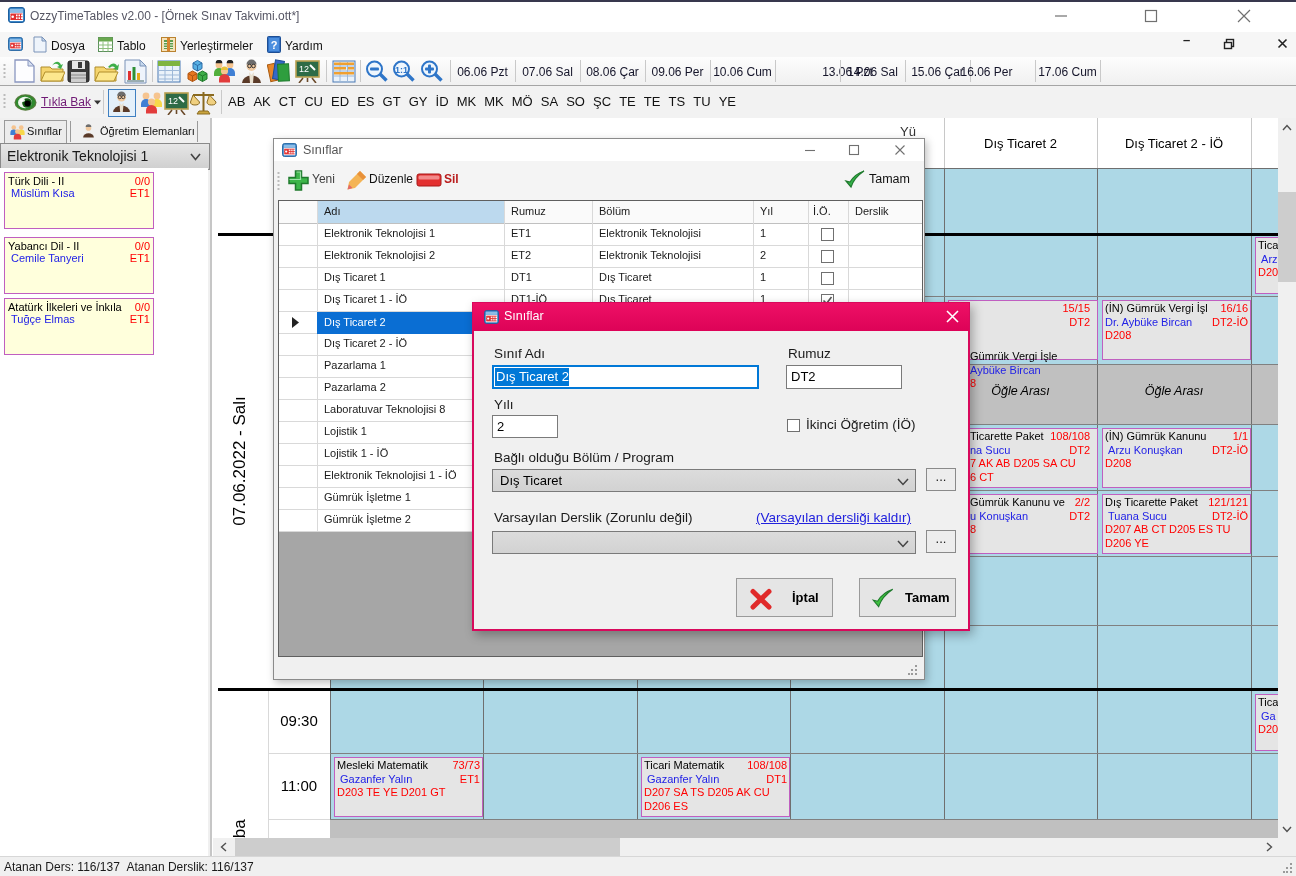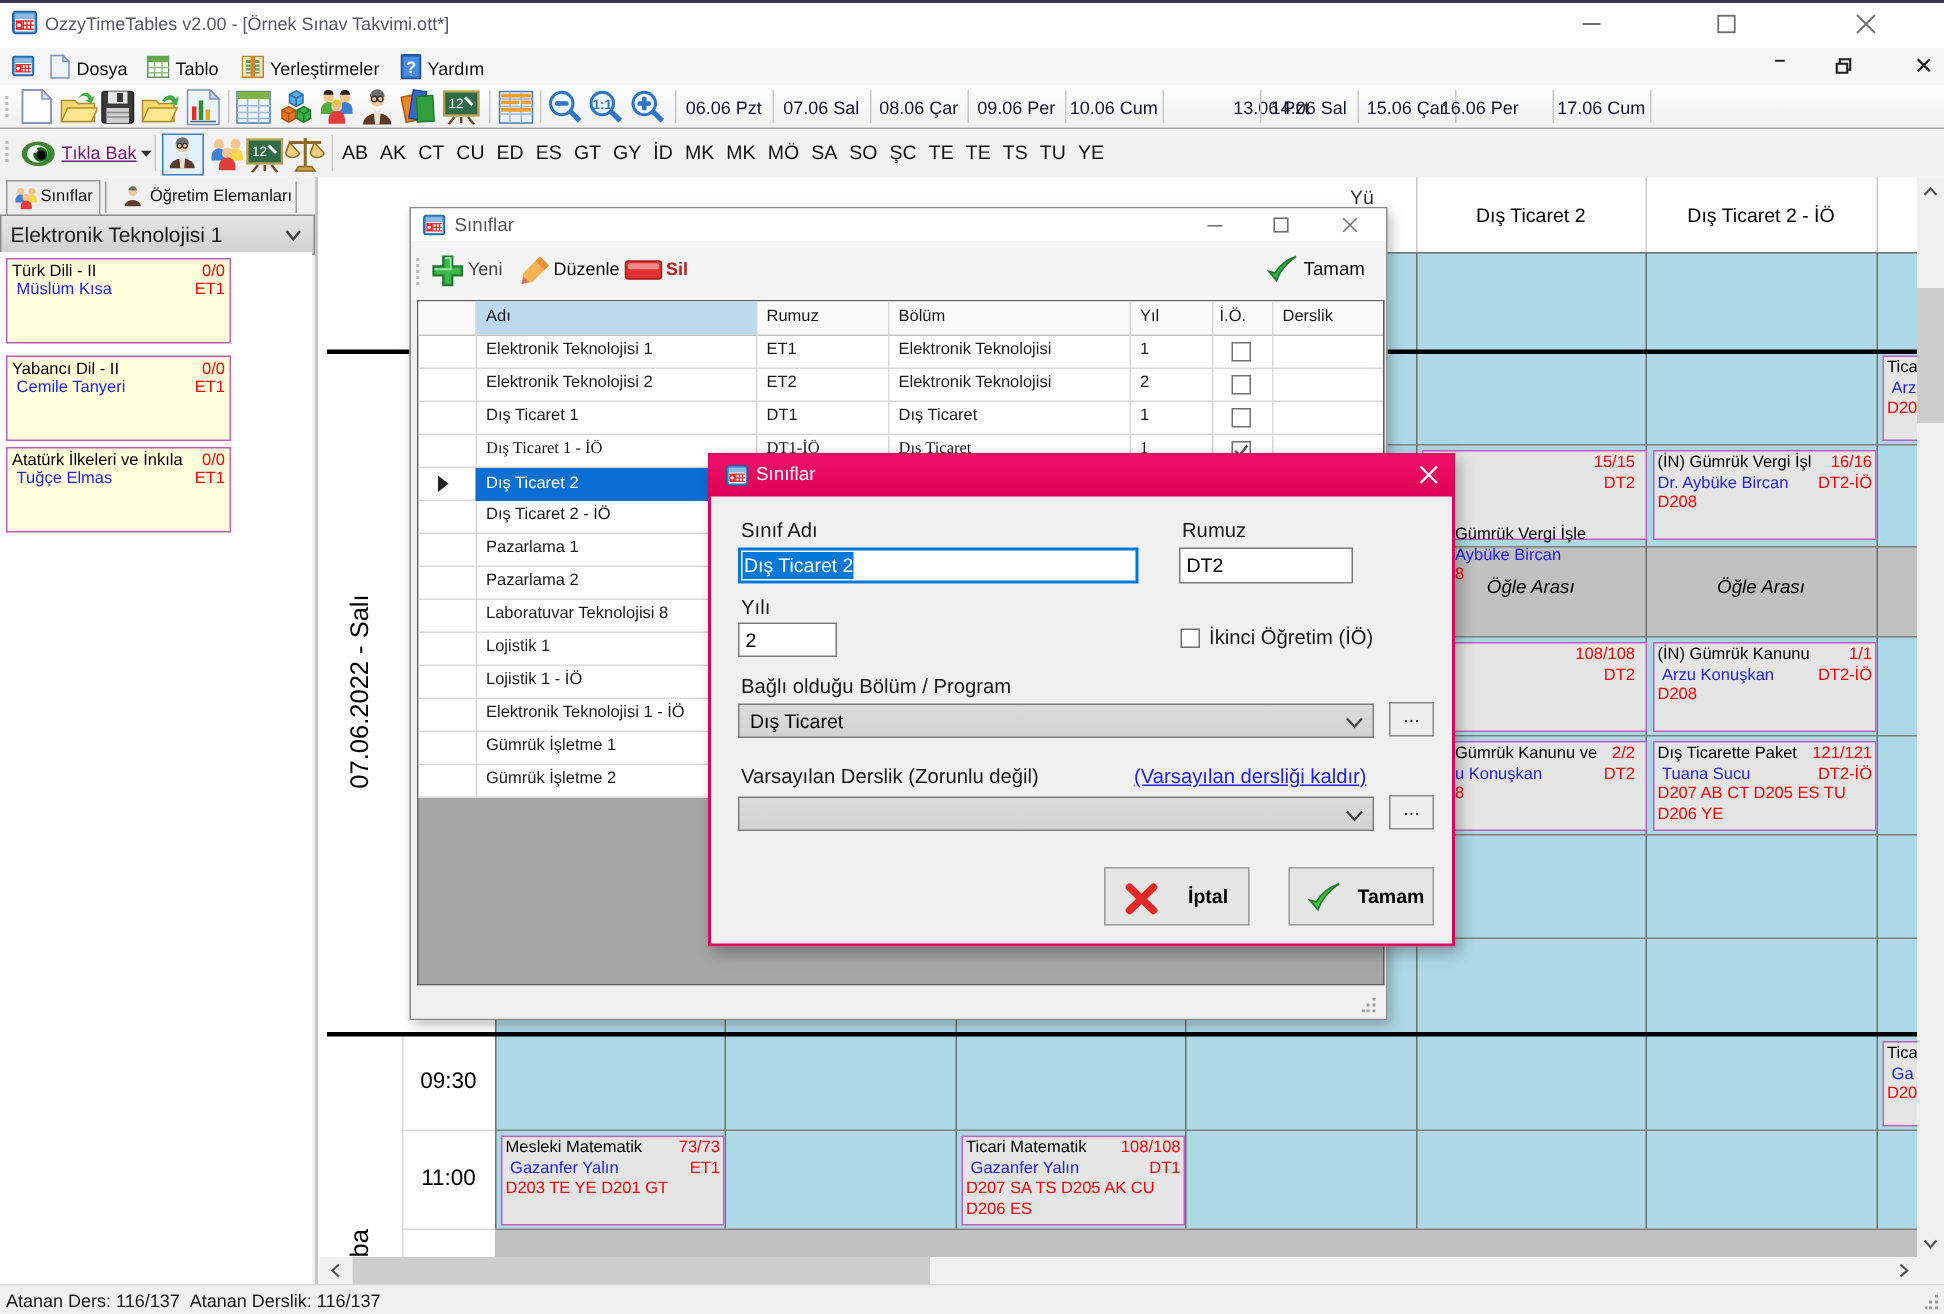--- a/index.html
+++ b/index.html
@@ -385,20 +385,21 @@
     <div>(İN) Gümrük Vergi İşl<span class="rr">16/16</span></div>
     <div><span class="t2">Dr. Aybüke Bircan</span><span class="rr">DT2-İÖ</span></div>
     <div><span class="t3">D208</span></div>
   </div>
   <div class="abs cell-y" style="left:1042px;top:119px;width:23px;height:53px;border-right:none;">
     <div>Tica</div>
       <div><span class="t2">&nbsp;Arzu</span></div>
       <div><span class="t3">D20</span></div>
   </div>
   <div class="abs cell-y" style="left:735px;top:310px;width:144px;height:56px;"></div>
+  <div class="abs" style="left:757px;top:312px;font-size:11px;line-height:13.5px;">Ticarette Paket<br><span class="t2">na Sucu</span><br><span class="t3">7 AK AB D205 SA CU<br>6 CT</span></div>
   <div class="abs" style="right:188px;top:312px;font-size:11px;line-height:13.5px;text-align:right;color:#f00;">108/108<br>DT2</div>
   <div class="abs cell-y" style="left:889px;top:310px;width:143px;height:56px;">
     <div>(İN) Gümrük Kanunu<span class="rr">1/1</span></div>
     <div><span class="t2">&nbsp;Arzu Konuşkan</span><span class="rr">DT2-İÖ</span></div>
     <div><span class="t3">D208</span></div>
   </div>
   <div class="abs cell-y" style="left:735px;top:376px;width:144px;height:56px;"></div>
   <div class="abs" style="left:757px;top:378px;font-size:11px;line-height:13.5px;">Gümrük Kanunu ve<br><span class="t2">u Konuşkan</span><br><span class="t3">8</span></div>
   <div class="abs" style="right:188px;top:378px;font-size:11px;line-height:13.5px;text-align:right;color:#f00;">2/2<br>DT2</div>
   <div class="abs cell-y" style="left:889px;top:376px;width:143px;height:56px;">
@@ -525,21 +526,21 @@
         <s2>ET2</s2>
         <s3>Elektronik Teknolojisi</s3>
         <s4>2</s4>
       </div>
     <div class="row" style="top:67px;">
         <s1>Dış Ticaret 1</s1>
         <s2>DT1</s2>
         <s3>Dış Ticaret</s3>
         <s4>1</s4>
       </div>
-    <div class="row" style="top:89px;font-family:Liberation Serif, serif;">
+    <div class="row" style="top:89px;">
         <s1>Dış Ticaret 1 - İÖ</s1>
         <s2>DT1-İÖ</s2>
         <s3>Dış Ticaret</s3>
         <s4>1</s4>
       </div>
     <div class="row" style="top:111px;">
         <s1>Dış Ticaret 2</s1>
         <s2>DT2</s2>
         <s3>Dış Ticaret</s3>
         <s4>2</s4>

